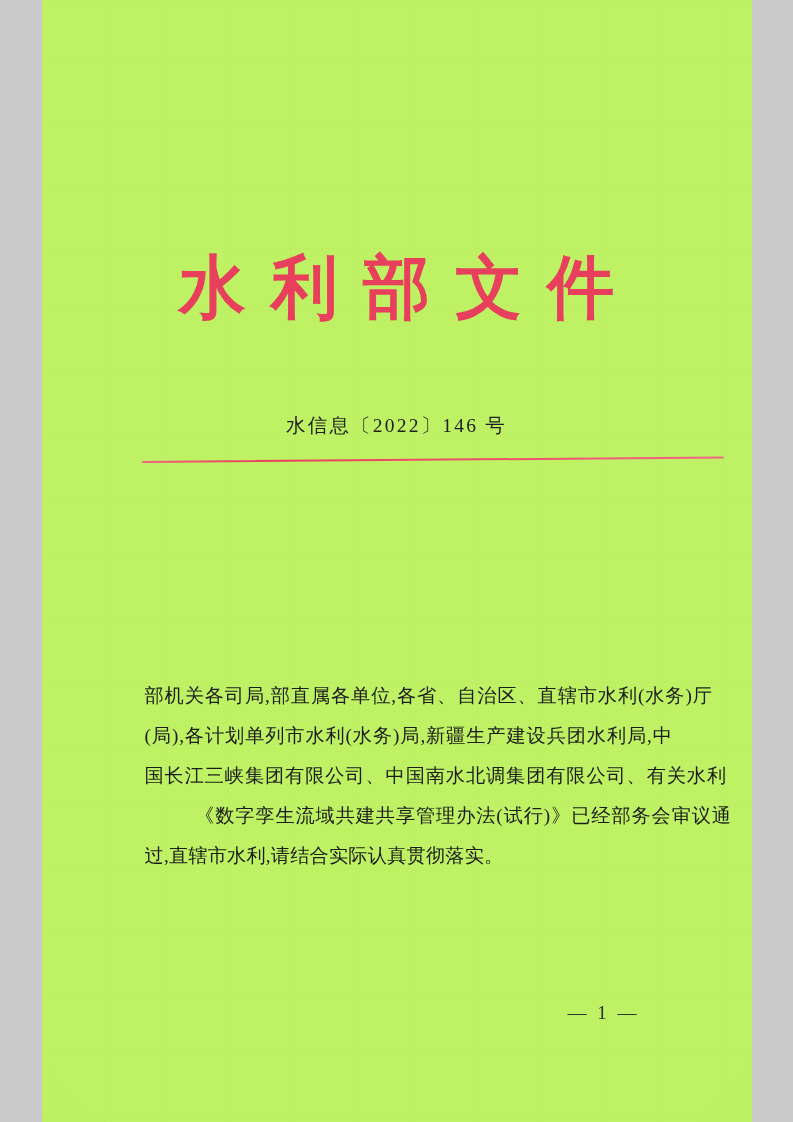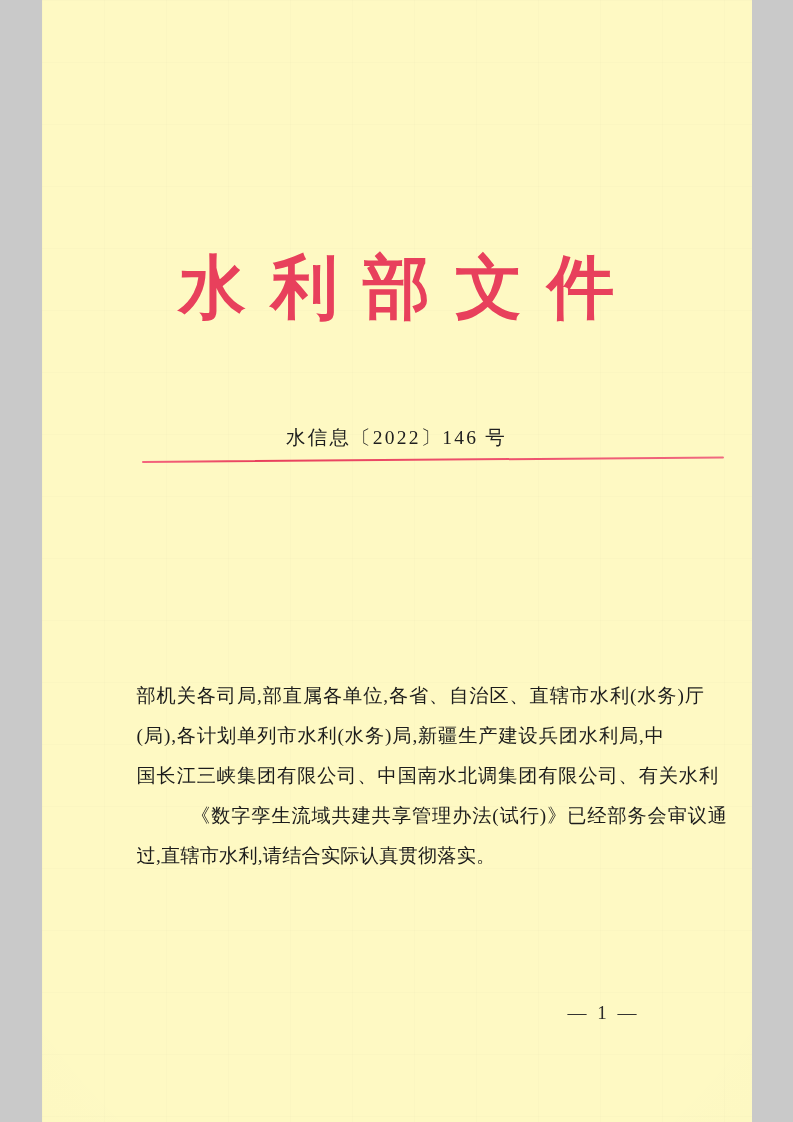--- a/index.html
+++ b/index.html
@@ -7,21 +7,21 @@
     margin: 0;
     padding: 0;
     background: #c9c9c9;
   }
 
   .page {
     position: relative;
     width: 710px;
     height: 1122px;
     margin: 0 auto;
-    background: #fef9c3;
+    background: #bef264;
     overflow: hidden;
     font-family: "Liberation Serif", "DejaVu Serif", serif;
     color: #1a1a1a;
   }
 
   
   .scan-texture {
     position: absolute;
     inset: 0;
     pointer-events: none;
@@ -67,21 +67,21 @@
     color: #e8405c;
     white-space: nowrap;
     transform: scaleX(0.97);
   }
 
   
   .doc-number {
     position: absolute;
     left: 0;
     right: 0;
-    top: 424px;
+    top: 412px;
     text-align: center;
     font-family: "Liberation Serif", "DejaVu Serif", serif;
     font-size: 19.5px;
     letter-spacing: 2.2px;
     color: #202020;
     white-space: nowrap;
   }
 
   
   .red-rule {
@@ -122,20 +122,21 @@
     top: 676px;
     width: 608px;
   }
   .body-line {
     font-family: "Liberation Serif", "DejaVu Serif", serif;
     font-size: 19.2px;
     line-height: 40px;
     letter-spacing: 0.2px;
     color: #1c1c1c;
     white-space: nowrap;
+    margin-left: 8px;
   }
   .body-line.justify-wide {
     letter-spacing: 0.9px;
   }
   .body-line.indent {
     text-indent: 38px;
     text-align: center;
   }
   .body-para-gap {
     height: 0px;

